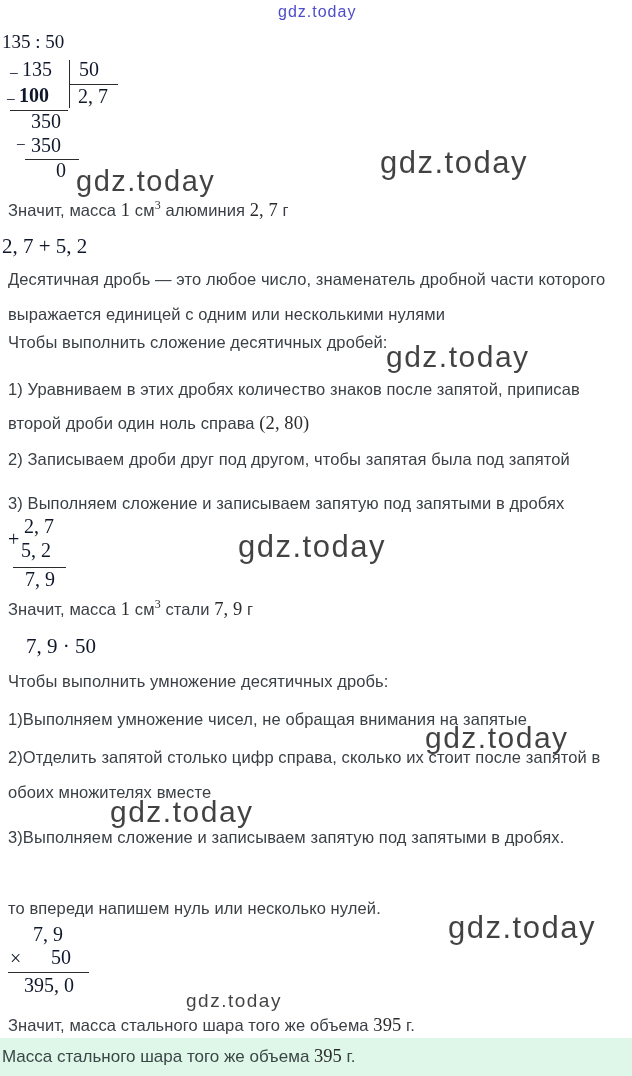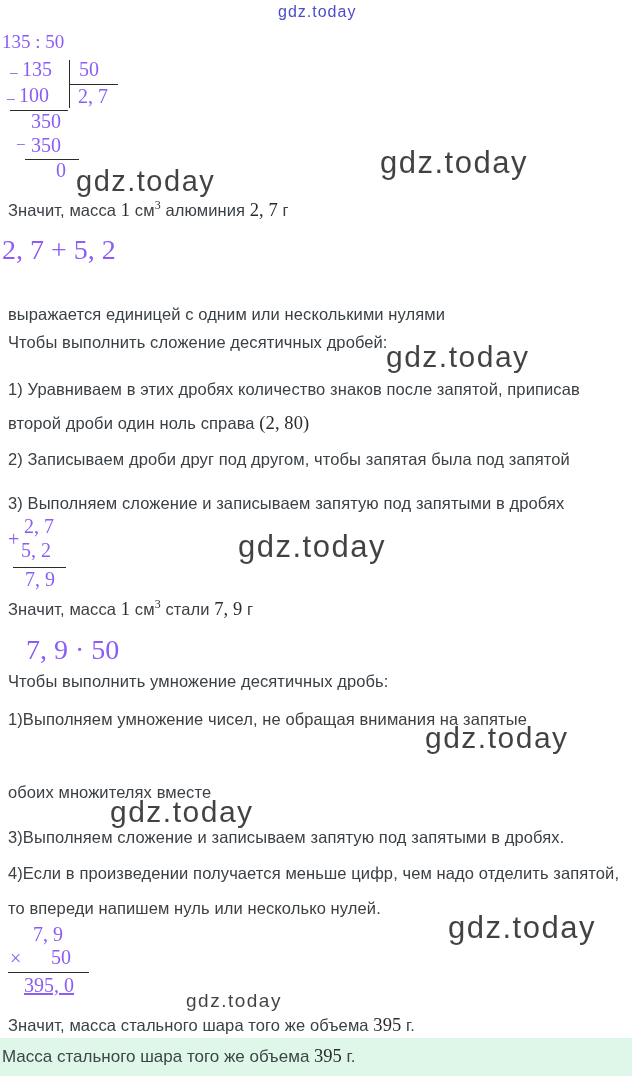--- a/index.html
+++ b/index.html
@@ -12,23 +12,23 @@
   }
   .line{
     position:absolute;left:8px;white-space:nowrap;
     font-family:"Liberation Sans",sans-serif;
     font-size:16.5px;color:#3b4045;letter-spacing:0.1px;
   }
   .mnum{font-family:"Liberation Serif",serif;font-size:18.5px;color:#2b2b2b;}
   .sup{font-family:"Liberation Serif",serif;font-size:12px;color:#2b2b2b;position:relative;top:-7px;}
   .mline{
     position:absolute;white-space:nowrap;
-    font-family:"Liberation Serif",serif;font-size:20px;color:#8b5cf6;
+    font-family:"Liberation Serif",serif;font-size:20px;color:#0f172a;
   }
-  .mexpr{font-size:28px;}
+  .mexpr{font-size:21px;}
   .rule{position:absolute;border-top:1.5px solid #2b2b2b;height:0;}
   .vrule{position:absolute;border-left:1.5px solid #2b2b2b;width:0;}
   .wm{
     position:absolute;white-space:nowrap;
     font-family:"Liberation Sans",sans-serif;font-weight:300;
     color:rgba(25,25,25,0.82);letter-spacing:1.5px;
   }
   .wm-blue{color:#4d4dc9;letter-spacing:1px;}
   .answer-block{
     position:absolute;left:0;top:1038px;width:632px;height:38px;
@@ -55,36 +55,37 @@
   <span class="wm" style="left:186px;top:990px;font-size:19px;">gdz.today</span>
 
   <div>
     <span class="mline" style="left:2px;top:31px;font-size:19px;">135 : 50</span>
     <span class="mline" style="left:9px;top:64px;font-size:17px;">−</span>
     <span class="mline" style="left:22px;top:58px;">135</span>
     <div class="vrule" style="left:69px;top:60px;height:48px;"></div>
     <span class="mline" style="left:79px;top:58px;">50</span>
     <div class="rule" style="left:69px;top:84px;width:49px;"></div>
     <span class="mline" style="left:6px;top:90px;font-size:17px;">−</span>
-    <span class="mline" style="left:19px;top:84px;">100</span>
+    <span class="mline" style="left:19px;top:84px;font-weight:bold;">100</span>
     <span class="mline" style="left:78px;top:85px;">2, 7</span>
     <div class="rule" style="left:10px;top:110px;width:58px;"></div>
     <span class="mline" style="left:31px;top:110px;">350</span>
     <span class="mline" style="left:16px;top:135px;font-size:17px;">−</span>
     <span class="mline" style="left:31px;top:134px;">350</span>
     <div class="rule" style="left:25px;top:159px;width:54px;"></div>
     <span class="mline" style="left:56px;top:159px;">0</span>
   </div>
 
   <div class="line" style="top:200px;">
     <span>Значит, масса </span><span class="mnum">1</span><span> см</span><span class="sup">3</span><span> алюминия </span><span class="mnum">2, 7</span><span> г</span>
   </div>
 
   <span class="mline mexpr" style="left:2px;top:234px;">2, 7 + 5, 2</span>
 
+  <div class="line" style="top:270px;">Десятичная дробь — это любое число, знаменатель дробной части которого</div>
   <div class="line" style="top:305px;">выражается единицей с одним или несколькими нулями</div>
   <div class="line" style="top:333px;">Чтобы выполнить сложение десятичных дробей:</div>
   <div class="line" style="top:380px;">1) Уравниваем в этих дробях количество знаков после запятой, приписав</div>
   <div class="line" style="top:413px;">
     <span>второй дроби один ноль справа </span><span class="mnum">(2, 80)</span>
   </div>
   <div class="line" style="top:450px;">2) Записываем дроби друг под другом, чтобы запятая была под запятой</div>
   <div class="line" style="top:494px;">3) Выполняем сложение и записываем запятую под запятыми в дробях</div>
 
   <div>
@@ -96,31 +97,31 @@
   </div>
 
   <div class="line" style="top:599px;text-align:center;">
     <span>Значит, масса </span><span class="mnum">1</span><span> см</span><span class="sup">3</span><span> стали </span><span class="mnum">7, 9</span><span> г</span>
   </div>
 
   <span class="mline mexpr" style="left:2px;top:634px;margin-left:24px;">7, 9 · 50</span>
 
   <div class="line" style="top:672px;">Чтобы выполнить умножение десятичных дробь:</div>
   <div class="line" style="top:710px;text-align:right;">1)Выполняем умножение чисел, не обращая внимания на запятые</div>
+  <div class="line" style="top:748px;">2)Отделить запятой столько цифр справа, сколько их стоит после запятой в</div>
   <div class="line" style="top:783px;">обоих множителях вместе</div>
   <div class="line" style="top:828px;">3)Выполняем сложение и записываем запятую под запятыми в дробях.</div>
-  <div class="line" style="top:864px;">4)Если в произведении получается меньше цифр, чем надо отделить запятой,</div>
   <div class="line" style="top:899px;">то впереди напишем нуль или несколько нулей.</div>
 
   <div>
     <span class="mline" style="left:33px;top:923px;">7, 9</span>
     <span class="mline" style="left:10px;top:947px;">×</span>
     <span class="mline" style="left:51px;top:946px;">50</span>
     <div class="rule" style="left:8px;top:972px;width:81px;"></div>
-    <span class="mline" style="left:24px;top:974px;text-decoration:underline;">395, 0</span>
+    <span class="mline" style="left:24px;top:974px;">395, 0</span>
   </div>
 
   <div class="line" style="top:1015px;">
     <span>Значит, масса стального шара того же объема </span><span class="mnum">395</span><span> г.</span>
   </div>
 
   <div class="answer-block">
     <div class="answer-text">
       <span>Масса стального шара того же объема </span><span class="mnum">395</span><span> г.</span>
     </div>

